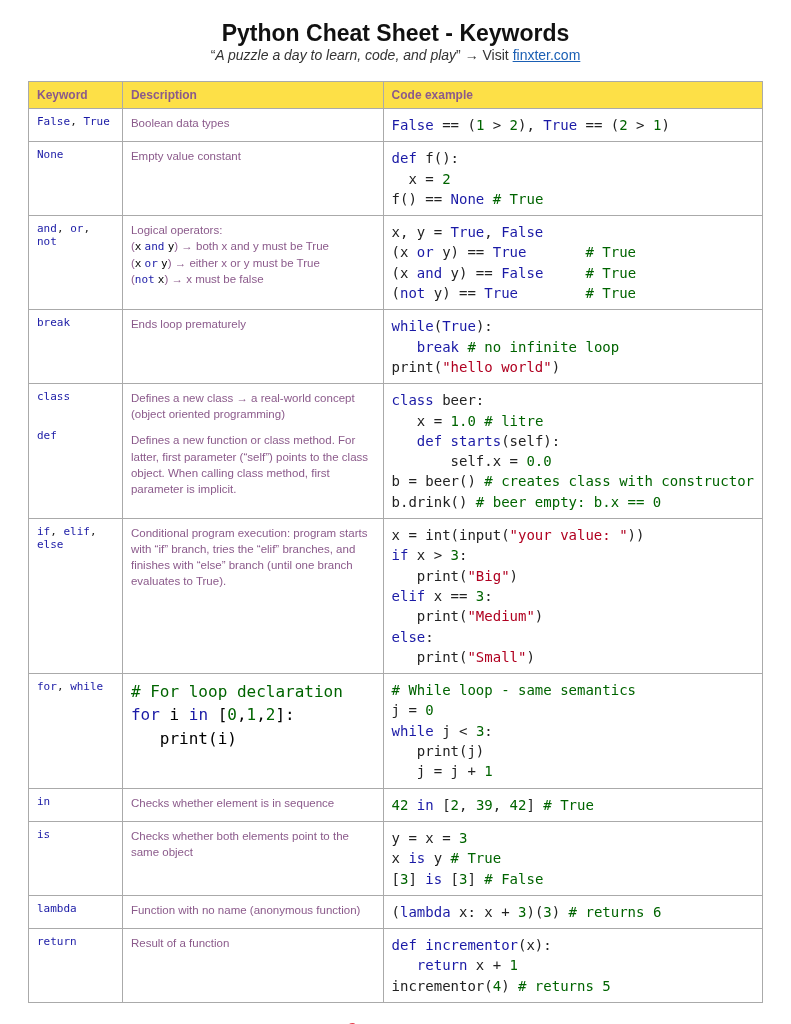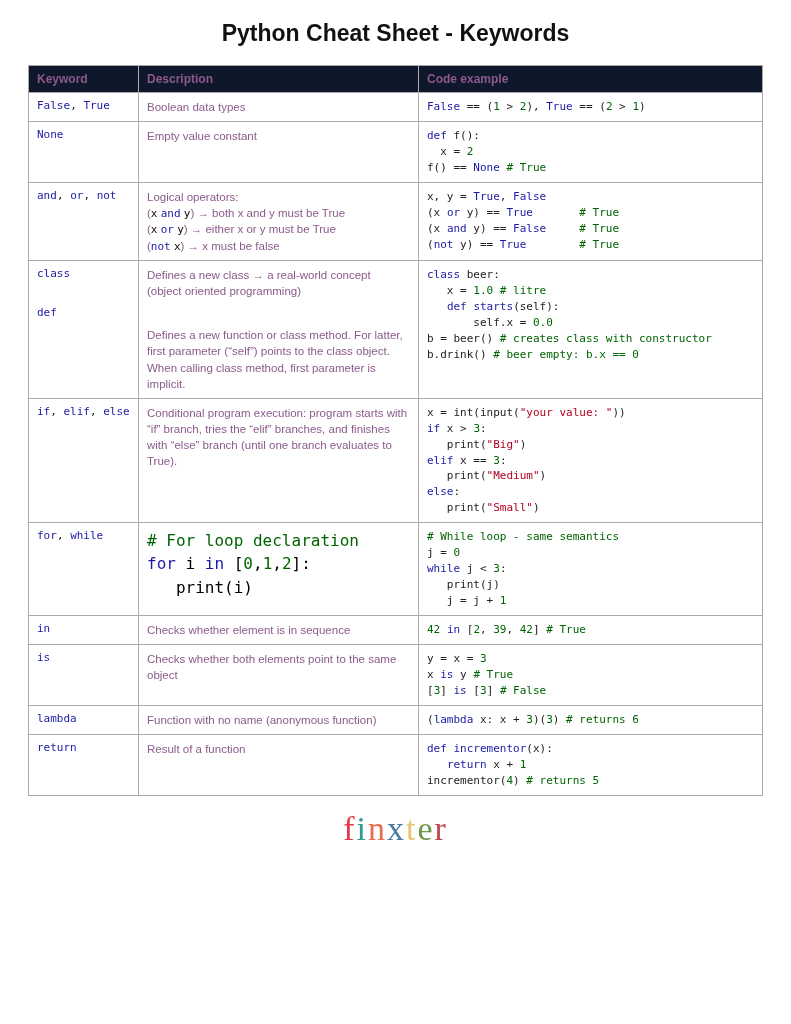--- a/index.html
+++ b/index.html
@@ -33,21 +33,21 @@
     th, td {
       border: 1px solid #aaa;
       padding: 6px 8px;
       text-align: left;
       vertical-align: top;
     }
     th {
       color: #8b5a8b;
       font-weight: 700;
       font-size: 12px;
-      background: #0f172a;
+      background: #fde047;
     }
     .col-kw { width: 110px; }
     .col-desc { width: 280px; }
     .col-code { }
     .kw-cell {
       font-family: "Menlo", "Consolas", monospace;
       white-space: pre-wrap;
       font-size: 11px;
     }
     .desc-cell {
@@ -55,55 +55,58 @@
       line-height: 1.4;
     }
     .desc-cell .code-inline,
     .desc-cell code {
       font-family: "Menlo", "Consolas", monospace;
       font-size: 11px;
     }
     .code-cell {
       font-family: "Menlo", "Consolas", monospace;
       white-space: pre;
-      font-size: 11px;
+      font-size: 14px;
       line-height: 1.45;
     }
     
     .k  { color: #1a1aa6; } 
     .s  { color: #b00020; } 
     .n  { color: #006400; } 
     .c  { color: #006400; } 
     .bk { color: #000; }
     .footer-logo {
       text-align: center;
       margin-top: 14px;
       font-size: 34px;
       font-weight: 500;
       letter-spacing: 2px;
       font-family: Georgia, serif;
     }
     .l0{color:#e63946;} .l1{color:#2a9d8f;} .l2{color:#e76f51;}
     .l3{color:#457b9d;} .l4{color:#e9c46a;} .l5{color:#6a994e;}
     .l6{color:#bc4749;}
-    .desc-block { margin-bottom: 28px; }
+    .desc-block { margin-bottom: 10px; }
     .desc-block:last-child { margin-bottom: 0; }
     .desc-code {
       font-family: "Menlo","Consolas",monospace;
       white-space: pre;
       font-size: 16px;
       color: #000;
       line-height: 1.45;
     }
   </style>
 </head>
 <body>
 
 <div class="header">
   <div class="title">Python Cheat Sheet - Keywords</div>
+  <div class="subtitle">
+    <span>“</span><span class="tagline">A puzzle a day to learn, code, and play</span><span>” → Visit </span><a class="link">finxter.com</a>
+  </div>
 </div>
 
 <table>
   <thead>
     <tr>
       <th class="col-kw">Keyword</th>
       <th class="col-desc">Description</th>
       <th class="col-code">Code example</th>
     </tr>
   </thead>
@@ -120,20 +123,27 @@
   x = <span class="n">2</span>
 f() == <span class="k">None</span> <span class="c"># True</span></td>
       </tr>
       <tr>
         <td class="kw-cell"><span class="k">and</span>, <span class="k">or</span>, <span class="k">not</span></td>
         <td class="desc-cell">Logical operators:<br>(<span class="code-inline bk">x</span> <span class="code-inline k">and</span> <span class="code-inline bk">y</span>) → both x and y must be True<br>(<span class="code-inline bk">x</span> <span class="code-inline k">or</span> <span class="code-inline bk">y</span>) → either x or y must be True<br>(<span class="code-inline k">not</span> <span class="code-inline bk">x</span>) → x must be false</td>
         <td class="code-cell">x, y = <span class="k">True</span>, <span class="k">False</span>
 (x <span class="k">or</span> y) == <span class="k">True</span>       <span class="c"># True</span>
 (x <span class="k">and</span> y) == <span class="k">False</span>     <span class="c"># True</span>
 (<span class="k">not</span> y) == <span class="k">True</span>        <span class="c"># True</span></td>
+      </tr>
+      <tr>
+        <td class="kw-cell"><span class="k">break</span></td>
+        <td class="desc-cell">Ends loop prematurely</td>
+        <td class="code-cell"><span class="k">while</span>(<span class="k">True</span>):
+   <span class="k">break</span> <span class="c"># no infinite loop</span>
+print(<span class="s">"hello world"</span>)</td>
       </tr>
       <tr>
         <td class="kw-cell"><span class="k">class</span>
 
 
 <span class="k">def</span></td>
         <td class="desc-cell">
           <div class="desc-block">Defines a new class → a real-world concept<br>(object oriented programming)</div>
           <div class="desc-block">Defines a new function or class method. For latter, first parameter (“self”) points to the class object. When calling class method, first parameter is implicit.</div>
         </td>

